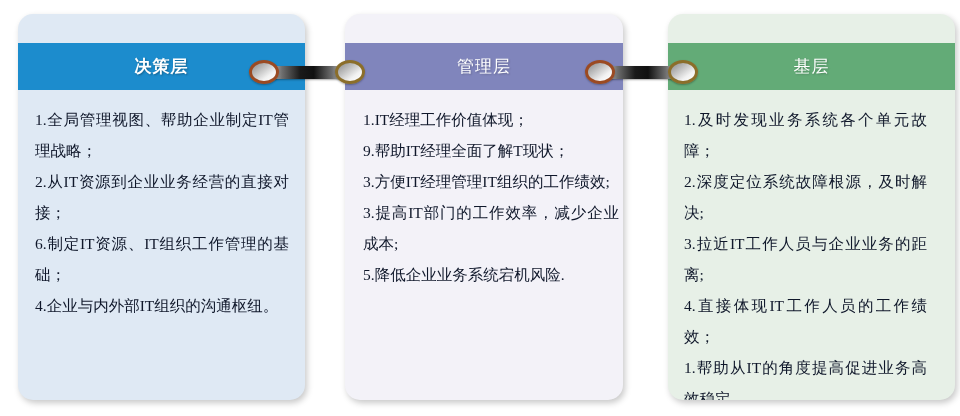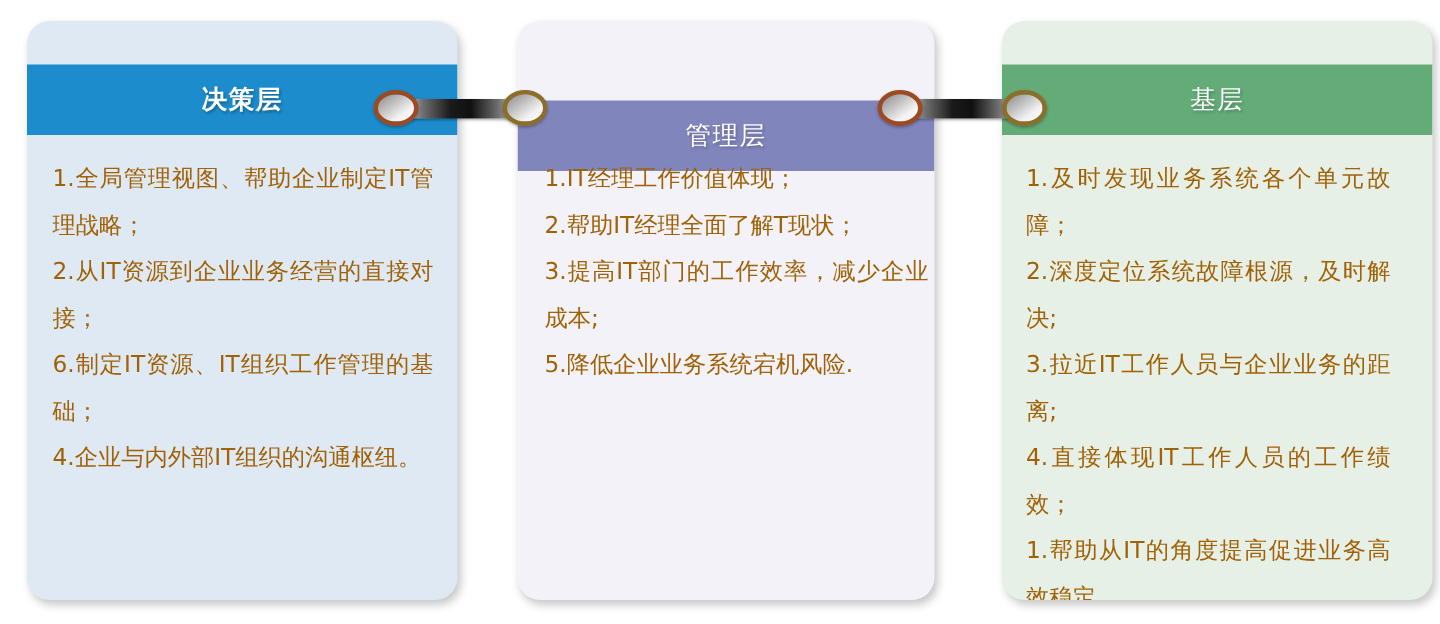--- a/index.html
+++ b/index.html
@@ -39,21 +39,21 @@
     position: absolute;
     left: 0;
     right: 0;
     top: 29px;
     height: 47px;
     display: flex;
     align-items: center;
     justify-content: center;
   }
   .c1 .card-header { background: #1c8ccd; }
-  .c2 .card-header { background: #8085bc; margin-top: 24px; }
+  .c2 .card-header { background: #8085bc; }
   .c3 .card-header { background: #63ab77; }
 
   .card-title {
     color: #ffffff;
     font-size: 17px;
     font-weight: bold;
     letter-spacing: 1px;
     text-shadow: 1px 1px 2px rgba(0,0,0,0.30);
     font-family: Liberation Mono, monospace;
   }
@@ -74,25 +74,26 @@
   }
   .c2 .card-body { padding-left: 18px; padding-right: 4px; }
   .c3 .card-body { padding-left: 16px; padding-right: 28px; }
 
   .card-body ul {
     list-style: none;
     margin: 0;
     padding: 0;
   }
   .card-body li {
-    color: #a16207;
+    color: #0f172a;
     font-size: 15.5px;
     line-height: 31px;
     text-align: justify;
     text-justify: inter-ideograph;
+    font-family: Liberation Serif, serif;
   }
   .c1 .card-body li { font-size: 15.5px; }
   .c2 .card-body li { font-size: 15.5px; }
   .c3 .card-body li { font-size: 15.5px; }
 
   
   .connector {
     position: absolute;
     top: 57px;
     height: 32px;
@@ -150,21 +151,22 @@
     </div>
   </div>
 
   <div class="card c2">
     <div class="card-header">
       <span class="card-title">管理层</span>
     </div>
     <div class="card-body">
       <ul>
         <li>1.IT经理工作价值体现；</li>
-        <li>2.帮助IT经理全面了解T现状；</li>
+        <li>9.帮助IT经理全面了解T现状；</li>
+        <li>3.方便IT经理管理IT组织的工作绩效;</li>
         <li>3.提高IT部门的工作效率，减少企业成本;</li>
         <li>5.降低企业业务系统宕机风险.</li>
       </ul>
     </div>
   </div>
 
   <div class="card c3">
     <div class="card-header">
       <span class="card-title">基层</span>
     </div>

